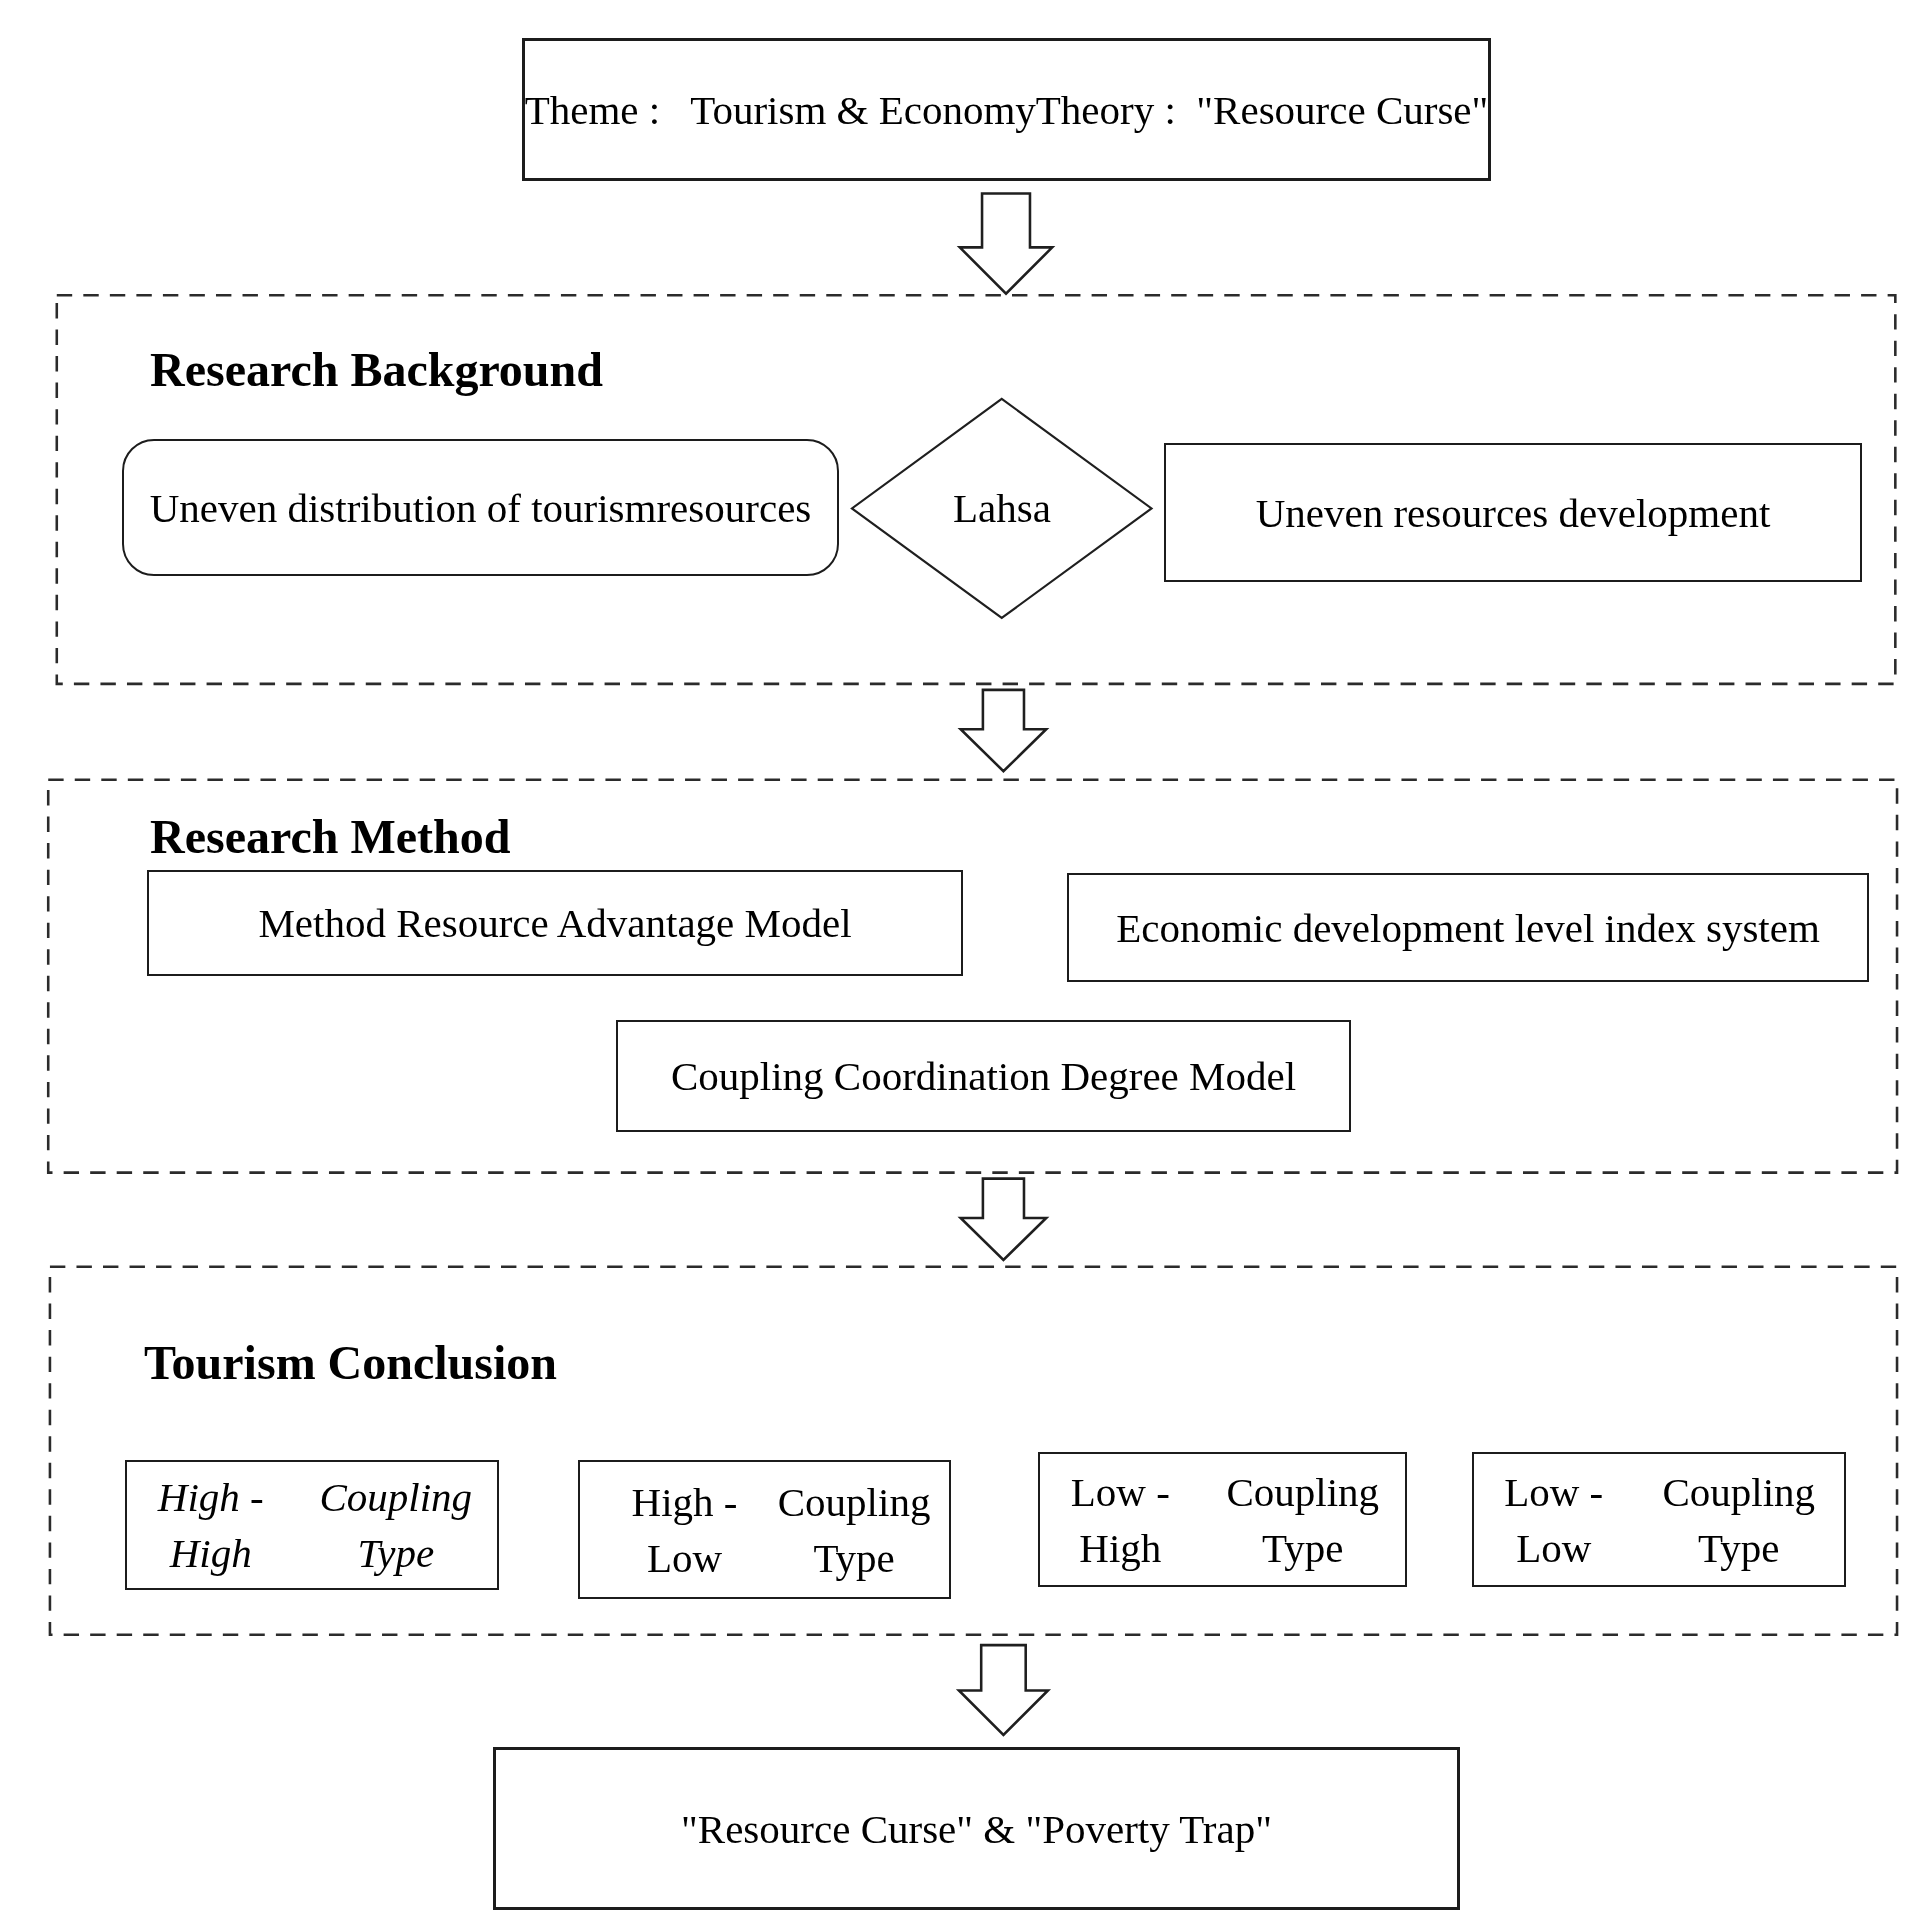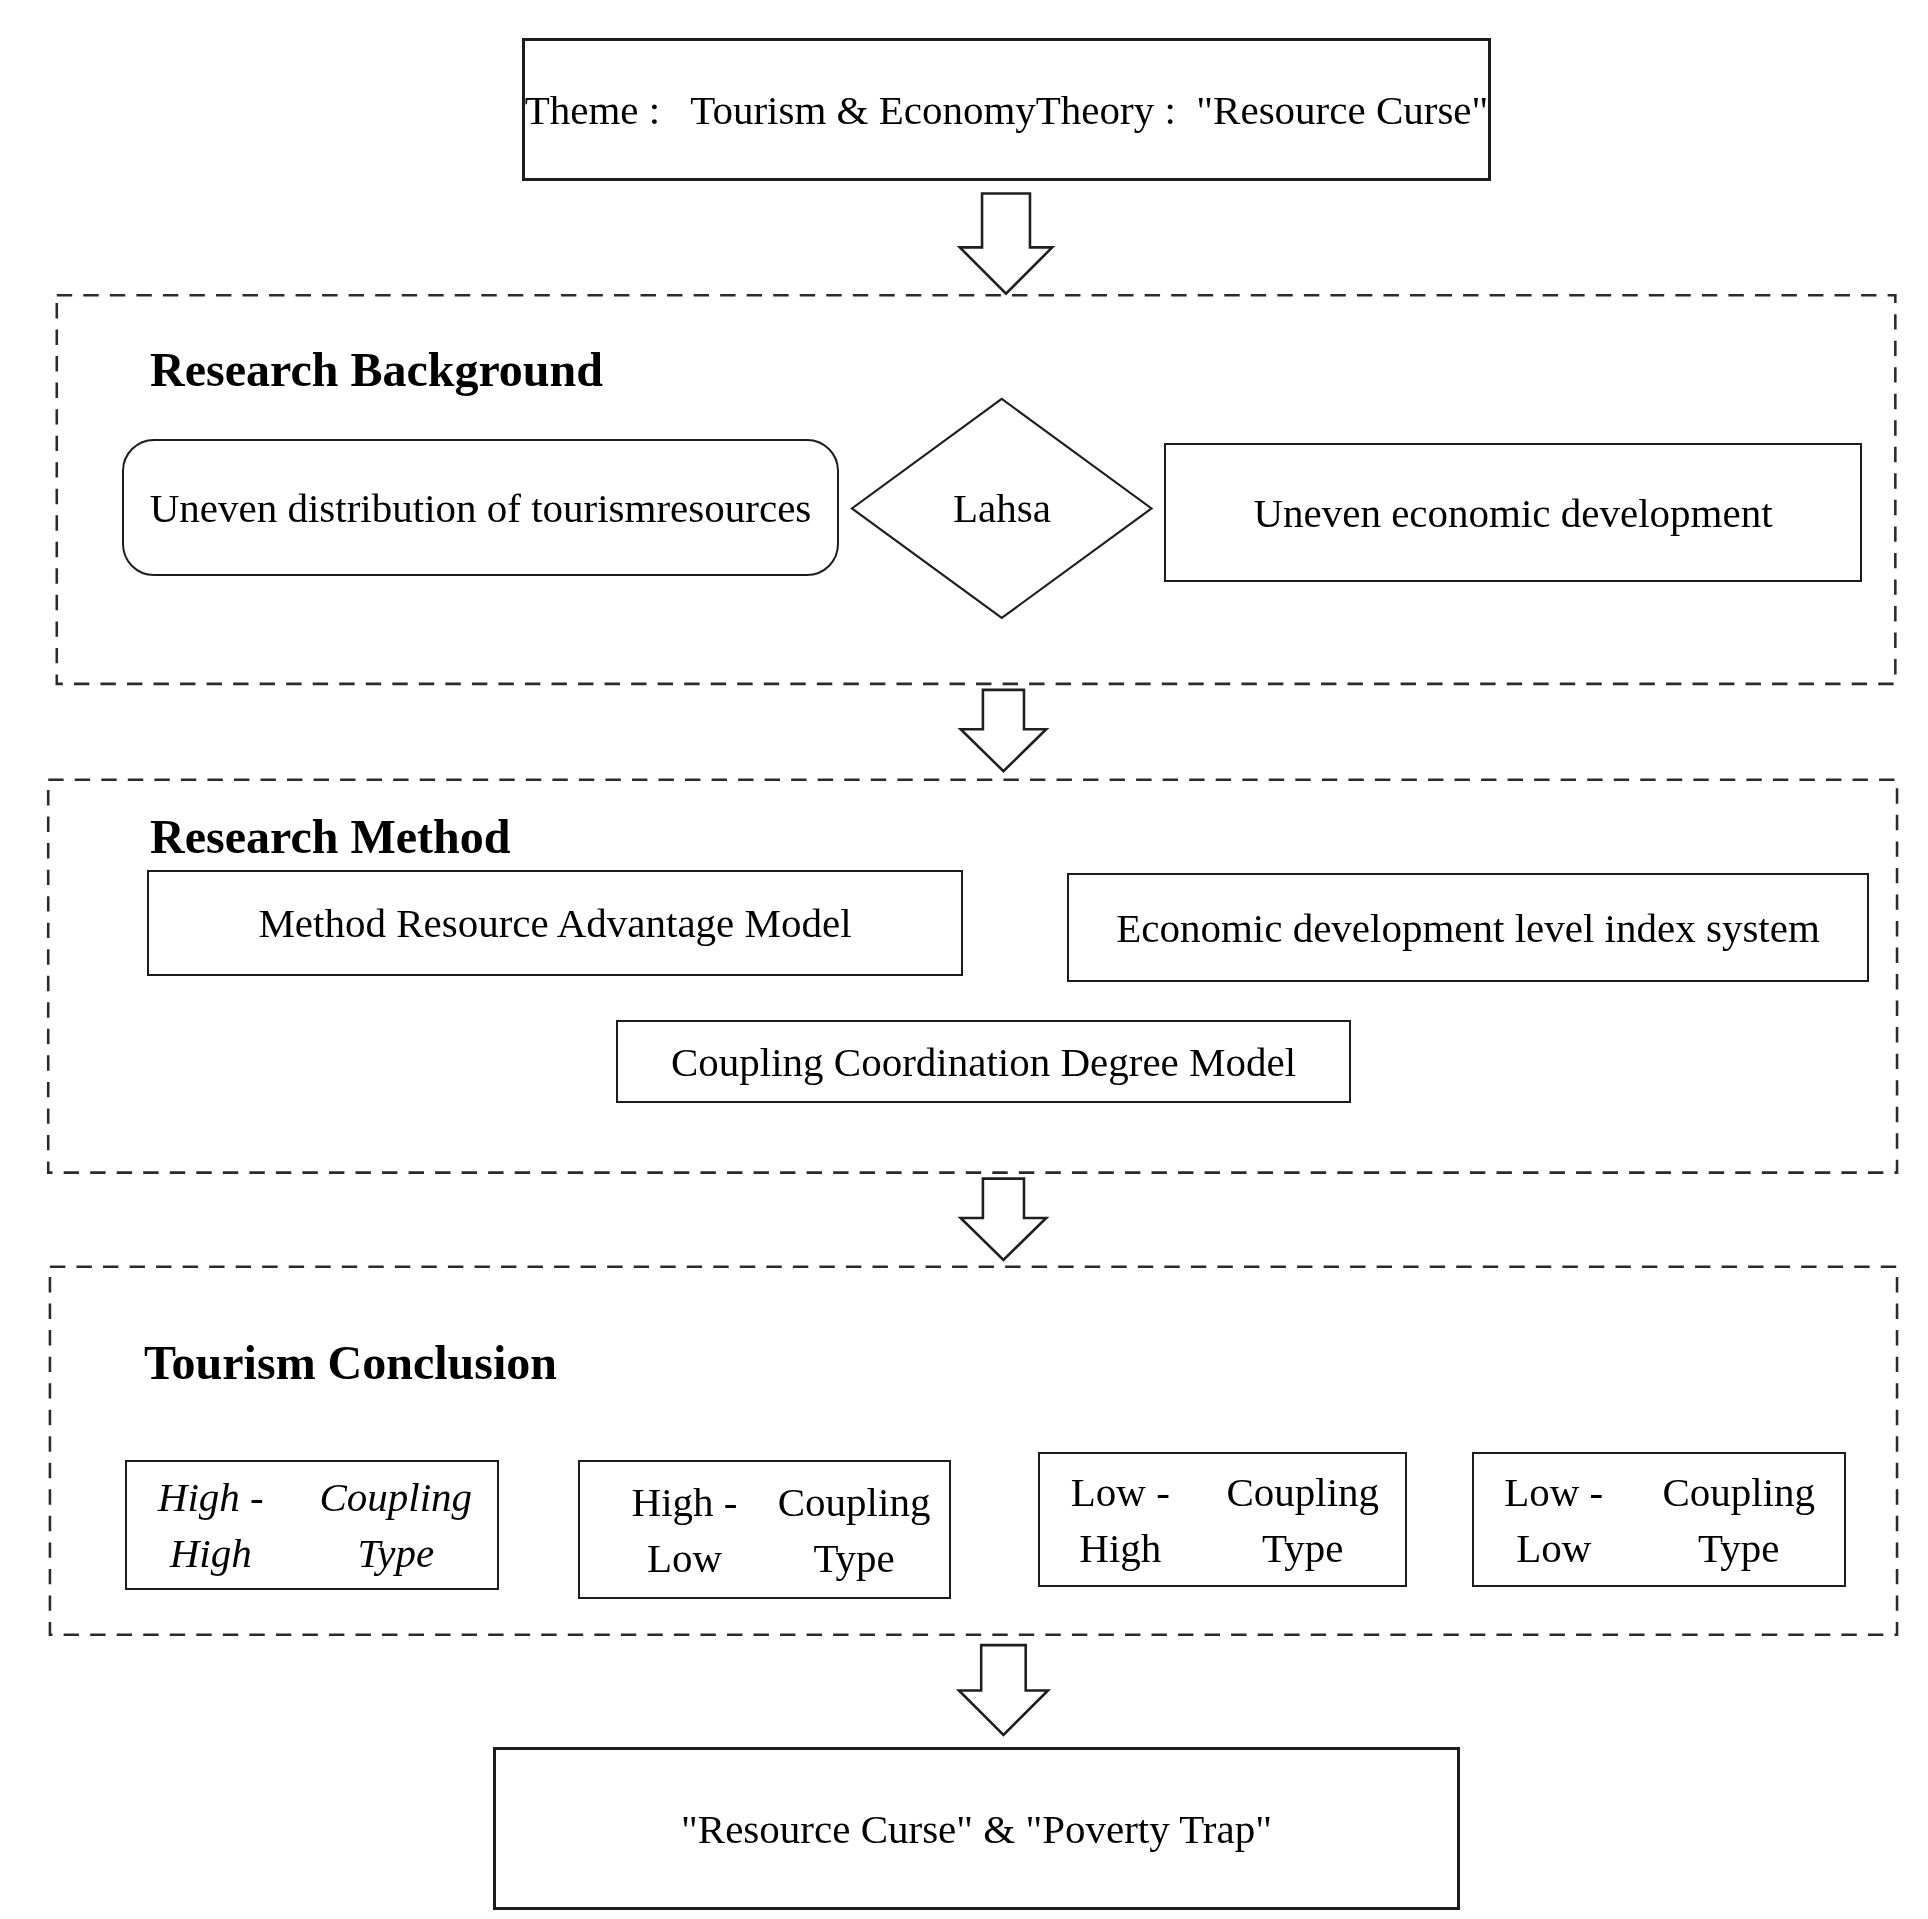--- a/index.html
+++ b/index.html
@@ -51,21 +51,21 @@
     justify-content: center;
     font-size: 41px;
   }
   
   #title-box   { left: 522px;  top: 38px;   width: 969px; height: 143px; }
   #rb-left     { left: 122px;  top: 439px;  width: 717px;  height: 137px; border-radius: 32px; }
   #rb-right    { left: 1164px; top: 443px;  width: 698px;  height: 139px; }
   #diamond-lbl { left: 852px;  top: 479px;  width: 300px;  height: 58px;  }
   #rm-left     { left: 147px;  top: 870px; width: 816px;  height: 106px; }
   #rm-right    { left: 1067px; top: 873px; width: 802px;  height: 109px; }
-  #rm-center   { left: 616px;  top: 1020px; width: 735px;  height: 83px; }
+  #rm-center   { left: 616px;  top: 1020px; width: 735px;  height: 112px; }
   #rc-box-1    { left: 125px;  top: 1460px; width: 374px;  height: 130px; font-style: italic; }
   #rc-box-2    { left: 578px;  top: 1460px; width: 373px;  height: 139px; padding-left: 30px; }
   #rc-box-3    { left: 1038px; top: 1452px; width: 369px;  height: 135px; }
   #rc-box-4    { left: 1472px; top: 1452px; width: 374px;  height: 135px; }
   #result-box  { left: 493px;  top: 1747px; width: 967px; height: 163px; }
   #rb-heading  { left: 150px;  top: 342px;  }
   #rm-heading  { left: 150px;  top: 809px;  }
   #rc-heading  { left: 144px;  top: 1335px; }
   .shape-outline { fill: #ffffff; stroke: #1f1f1f; }
   .dashed-rect   { fill: none;    stroke: #2b2b2b; }
@@ -97,21 +97,21 @@
   <div class="heading" id="rb-heading">Research Background</div>
 
   <div class="node" id="rb-left">
     <span class="line">Uneven distribution of tourism</span>
     <span class="line">resources</span>
   </div>
 
   <div class="diamond-label" id="diamond-lbl">Lahsa</div>
 
   <div class="node" id="rb-right">
-    <span class="line">Uneven economic development</span>
+    <span class="line">Uneven resources development</span>
   </div>
 
   <div class="heading" id="rm-heading">Research Method</div>
 
   <div class="node" id="rm-left">
     <span class="line">Method Resource Advantage Model</span>
   </div>
 
   <div class="node" id="rm-right">
     <span class="line">Economic development level index system</span>

